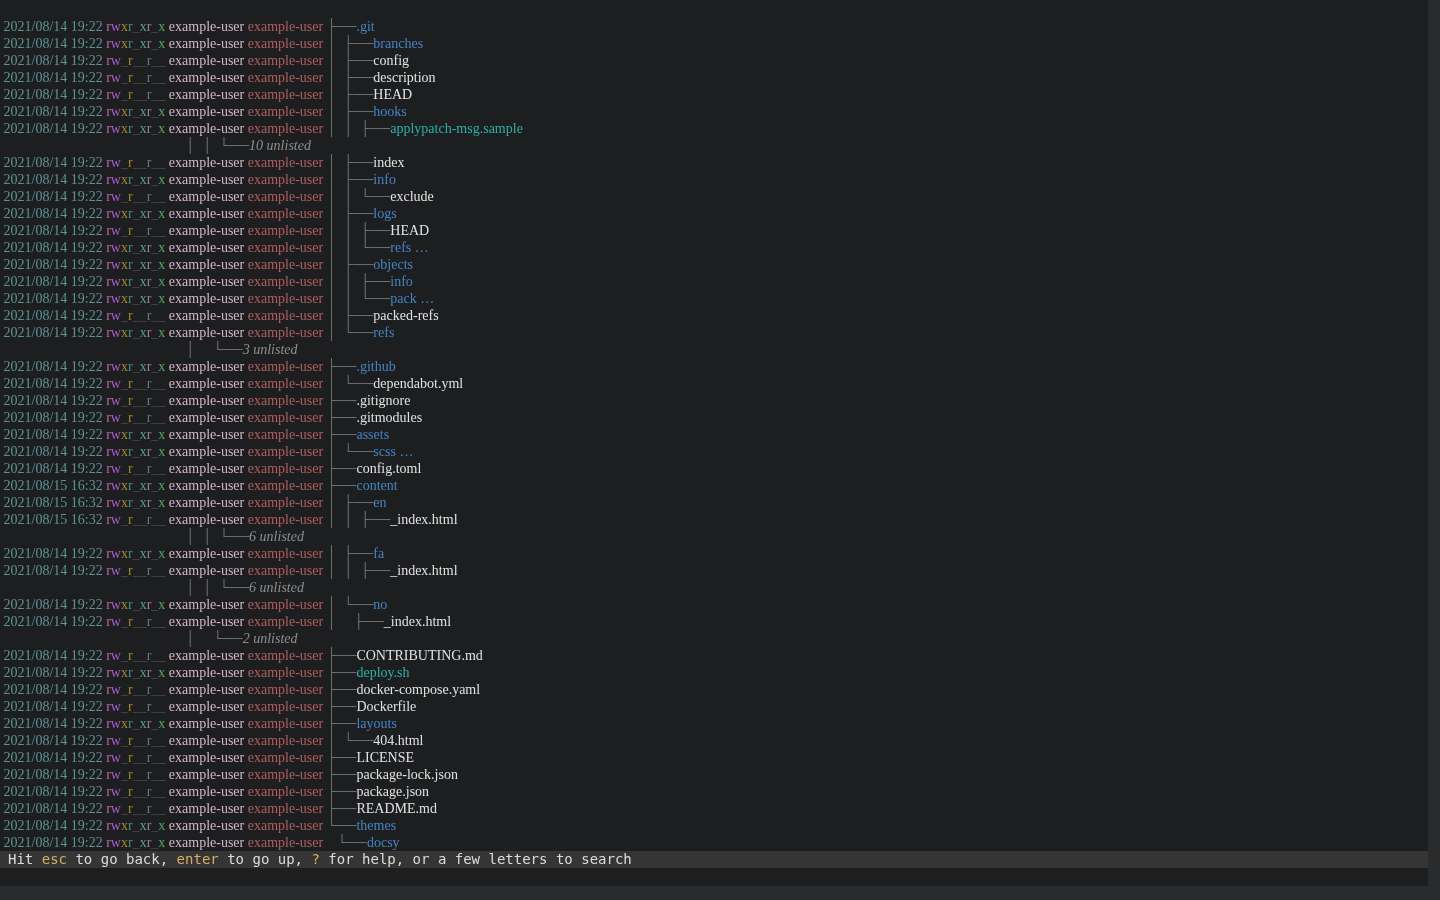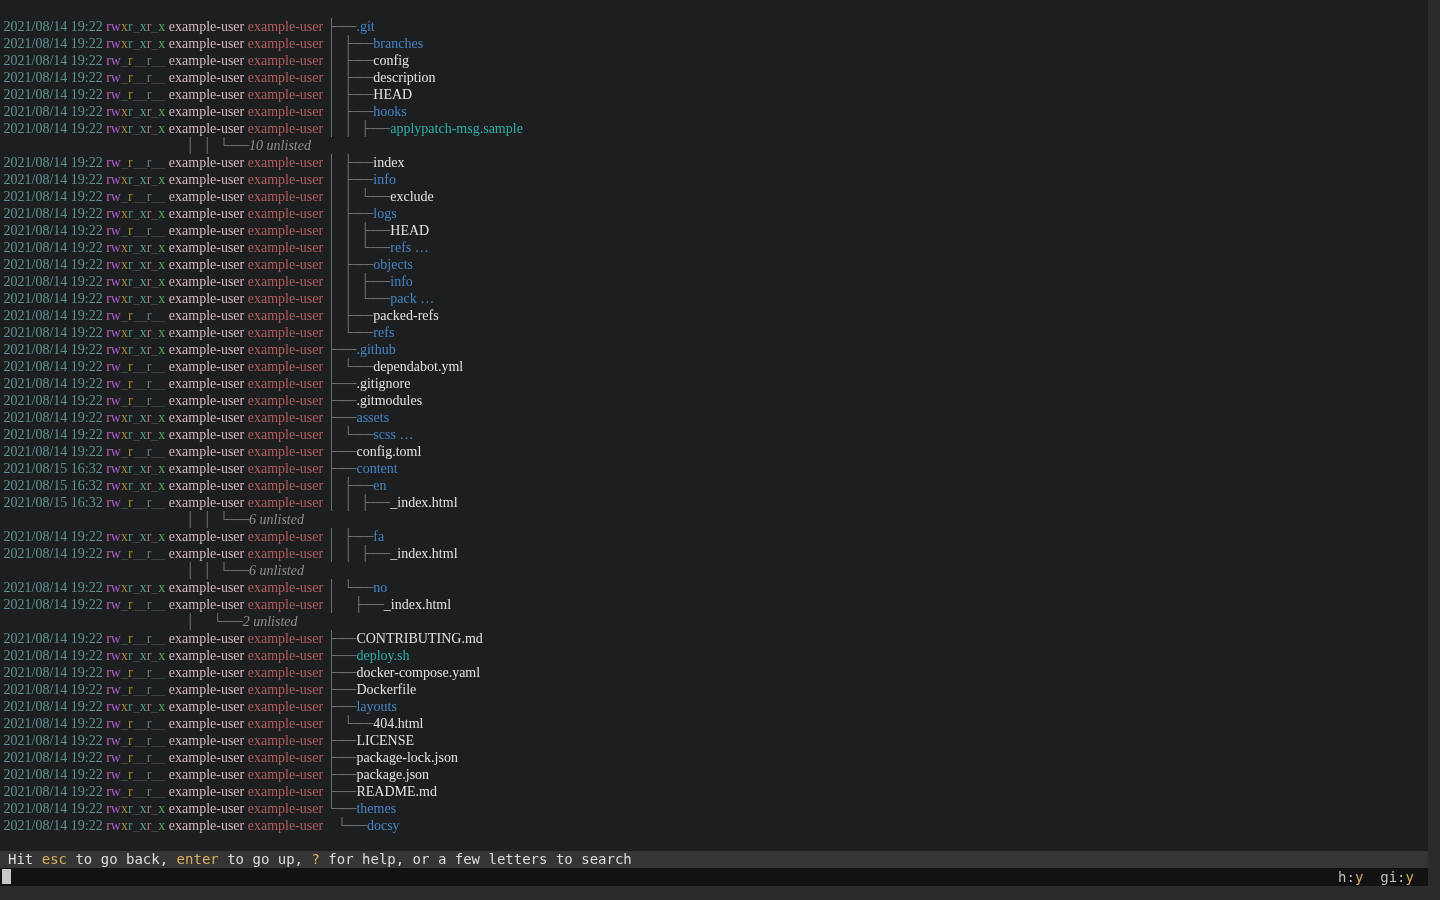--- a/index.html
+++ b/index.html
@@ -54,20 +54,21 @@
         <div class="row"><span style="color: rgb(95, 147, 147);"> 2021/08/14</span><span style="color: rgb(95, 147, 147);"> 19:22</span><span> <span style="color: rgb(199, 95, 174);">r</span><span style="color: rgb(168, 95, 199);">w</span><span style="color: rgb(163, 137, 47);">x</span><span style="color: rgb(78, 143, 143);">r</span><span style="color: rgb(74, 74, 74);">_</span><span style="color: rgb(78, 159, 143);">x</span><span style="color: rgb(176, 119, 144);">r</span><span style="color: rgb(74, 74, 74);">_</span><span style="color: rgb(95, 163, 95);">x</span></span><span style="color: rgb(212, 182, 198);"> example-user</span><span style="color: rgb(179, 95, 95);"> example-user</span><span> </span><span style="color: rgb(112, 112, 112);">│  ├──</span><span style="color: rgb(69, 132, 196);">info</span></div>
         <div class="row"><span style="color: rgb(95, 147, 147);"> 2021/08/14</span><span style="color: rgb(95, 147, 147);"> 19:22</span><span> <span style="color: rgb(199, 95, 174);">r</span><span style="color: rgb(168, 95, 199);">w</span><span style="color: rgb(74, 74, 74);">_</span><span style="color: rgb(163, 137, 47);">r</span><span style="color: rgb(74, 74, 74);">_</span><span style="color: rgb(74, 74, 74);">_</span><span style="color: rgb(90, 128, 128);">r</span><span style="color: rgb(74, 74, 74);">_</span><span style="color: rgb(74, 74, 74);">_</span></span><span style="color: rgb(212, 182, 198);"> example-user</span><span style="color: rgb(179, 95, 95);"> example-user</span><span> </span><span style="color: rgb(112, 112, 112);">│  │  └──</span><span style="color: rgb(226, 226, 226);">exclude</span></div>
         <div class="row"><span style="color: rgb(95, 147, 147);"> 2021/08/14</span><span style="color: rgb(95, 147, 147);"> 19:22</span><span> <span style="color: rgb(199, 95, 174);">r</span><span style="color: rgb(168, 95, 199);">w</span><span style="color: rgb(163, 137, 47);">x</span><span style="color: rgb(78, 143, 143);">r</span><span style="color: rgb(74, 74, 74);">_</span><span style="color: rgb(78, 159, 143);">x</span><span style="color: rgb(176, 119, 144);">r</span><span style="color: rgb(74, 74, 74);">_</span><span style="color: rgb(95, 163, 95);">x</span></span><span style="color: rgb(212, 182, 198);"> example-user</span><span style="color: rgb(179, 95, 95);"> example-user</span><span> </span><span style="color: rgb(112, 112, 112);">│  ├──</span><span style="color: rgb(69, 132, 196);">logs</span></div>
         <div class="row"><span style="color: rgb(95, 147, 147);"> 2021/08/14</span><span style="color: rgb(95, 147, 147);"> 19:22</span><span> <span style="color: rgb(199, 95, 174);">r</span><span style="color: rgb(168, 95, 199);">w</span><span style="color: rgb(74, 74, 74);">_</span><span style="color: rgb(163, 137, 47);">r</span><span style="color: rgb(74, 74, 74);">_</span><span style="color: rgb(74, 74, 74);">_</span><span style="color: rgb(90, 128, 128);">r</span><span style="color: rgb(74, 74, 74);">_</span><span style="color: rgb(74, 74, 74);">_</span></span><span style="color: rgb(212, 182, 198);"> example-user</span><span style="color: rgb(179, 95, 95);"> example-user</span><span> </span><span style="color: rgb(112, 112, 112);">│  │  ├──</span><span style="color: rgb(226, 226, 226);">HEAD</span></div>
         <div class="row"><span style="color: rgb(95, 147, 147);"> 2021/08/14</span><span style="color: rgb(95, 147, 147);"> 19:22</span><span> <span style="color: rgb(199, 95, 174);">r</span><span style="color: rgb(168, 95, 199);">w</span><span style="color: rgb(163, 137, 47);">x</span><span style="color: rgb(78, 143, 143);">r</span><span style="color: rgb(74, 74, 74);">_</span><span style="color: rgb(78, 159, 143);">x</span><span style="color: rgb(176, 119, 144);">r</span><span style="color: rgb(74, 74, 74);">_</span><span style="color: rgb(95, 163, 95);">x</span></span><span style="color: rgb(212, 182, 198);"> example-user</span><span style="color: rgb(179, 95, 95);"> example-user</span><span> </span><span style="color: rgb(112, 112, 112);">│  │  └──</span><span style="color: rgb(69, 132, 196);">refs …</span></div>
         <div class="row"><span style="color: rgb(95, 147, 147);"> 2021/08/14</span><span style="color: rgb(95, 147, 147);"> 19:22</span><span> <span style="color: rgb(199, 95, 174);">r</span><span style="color: rgb(168, 95, 199);">w</span><span style="color: rgb(163, 137, 47);">x</span><span style="color: rgb(78, 143, 143);">r</span><span style="color: rgb(74, 74, 74);">_</span><span style="color: rgb(78, 159, 143);">x</span><span style="color: rgb(176, 119, 144);">r</span><span style="color: rgb(74, 74, 74);">_</span><span style="color: rgb(95, 163, 95);">x</span></span><span style="color: rgb(212, 182, 198);"> example-user</span><span style="color: rgb(179, 95, 95);"> example-user</span><span> </span><span style="color: rgb(112, 112, 112);">│  ├──</span><span style="color: rgb(69, 132, 196);">objects</span></div>
         <div class="row"><span style="color: rgb(95, 147, 147);"> 2021/08/14</span><span style="color: rgb(95, 147, 147);"> 19:22</span><span> <span style="color: rgb(199, 95, 174);">r</span><span style="color: rgb(168, 95, 199);">w</span><span style="color: rgb(163, 137, 47);">x</span><span style="color: rgb(78, 143, 143);">r</span><span style="color: rgb(74, 74, 74);">_</span><span style="color: rgb(78, 159, 143);">x</span><span style="color: rgb(176, 119, 144);">r</span><span style="color: rgb(74, 74, 74);">_</span><span style="color: rgb(95, 163, 95);">x</span></span><span style="color: rgb(212, 182, 198);"> example-user</span><span style="color: rgb(179, 95, 95);"> example-user</span><span> </span><span style="color: rgb(112, 112, 112);">│  │  ├──</span><span style="color: rgb(69, 132, 196);">info</span></div>
         <div class="row"><span style="color: rgb(95, 147, 147);"> 2021/08/14</span><span style="color: rgb(95, 147, 147);"> 19:22</span><span> <span style="color: rgb(199, 95, 174);">r</span><span style="color: rgb(168, 95, 199);">w</span><span style="color: rgb(163, 137, 47);">x</span><span style="color: rgb(78, 143, 143);">r</span><span style="color: rgb(74, 74, 74);">_</span><span style="color: rgb(78, 159, 143);">x</span><span style="color: rgb(176, 119, 144);">r</span><span style="color: rgb(74, 74, 74);">_</span><span style="color: rgb(95, 163, 95);">x</span></span><span style="color: rgb(212, 182, 198);"> example-user</span><span style="color: rgb(179, 95, 95);"> example-user</span><span> </span><span style="color: rgb(112, 112, 112);">│  │  └──</span><span style="color: rgb(69, 132, 196);">pack …</span></div>
         <div class="row"><span style="color: rgb(95, 147, 147);"> 2021/08/14</span><span style="color: rgb(95, 147, 147);"> 19:22</span><span> <span style="color: rgb(199, 95, 174);">r</span><span style="color: rgb(168, 95, 199);">w</span><span style="color: rgb(74, 74, 74);">_</span><span style="color: rgb(163, 137, 47);">r</span><span style="color: rgb(74, 74, 74);">_</span><span style="color: rgb(74, 74, 74);">_</span><span style="color: rgb(90, 128, 128);">r</span><span style="color: rgb(74, 74, 74);">_</span><span style="color: rgb(74, 74, 74);">_</span></span><span style="color: rgb(212, 182, 198);"> example-user</span><span style="color: rgb(179, 95, 95);"> example-user</span><span> </span><span style="color: rgb(112, 112, 112);">│  ├──</span><span style="color: rgb(226, 226, 226);">packed-refs</span></div>
         <div class="row"><span style="color: rgb(95, 147, 147);"> 2021/08/14</span><span style="color: rgb(95, 147, 147);"> 19:22</span><span> <span style="color: rgb(199, 95, 174);">r</span><span style="color: rgb(168, 95, 199);">w</span><span style="color: rgb(163, 137, 47);">x</span><span style="color: rgb(78, 143, 143);">r</span><span style="color: rgb(74, 74, 74);">_</span><span style="color: rgb(78, 159, 143);">x</span><span style="color: rgb(176, 119, 144);">r</span><span style="color: rgb(74, 74, 74);">_</span><span style="color: rgb(95, 163, 95);">x</span></span><span style="color: rgb(212, 182, 198);"> example-user</span><span style="color: rgb(179, 95, 95);"> example-user</span><span> </span><span style="color: rgb(112, 112, 112);">│  └──</span><span style="color: rgb(69, 132, 196);">refs</span></div>
+        <div class="row"><span>                                                     </span><span style="color: rgb(112, 112, 112);">│     └──</span><span class="unlisted" style="color: rgb(143, 143, 143);">3 unlisted</span></div>
         <div class="row"><span style="color: rgb(95, 147, 147);"> 2021/08/14</span><span style="color: rgb(95, 147, 147);"> 19:22</span><span> <span style="color: rgb(199, 95, 174);">r</span><span style="color: rgb(168, 95, 199);">w</span><span style="color: rgb(163, 137, 47);">x</span><span style="color: rgb(78, 143, 143);">r</span><span style="color: rgb(74, 74, 74);">_</span><span style="color: rgb(78, 159, 143);">x</span><span style="color: rgb(176, 119, 144);">r</span><span style="color: rgb(74, 74, 74);">_</span><span style="color: rgb(95, 163, 95);">x</span></span><span style="color: rgb(212, 182, 198);"> example-user</span><span style="color: rgb(179, 95, 95);"> example-user</span><span> </span><span style="color: rgb(112, 112, 112);">├──</span><span style="color: rgb(69, 132, 196);">.github</span></div>
         <div class="row"><span style="color: rgb(95, 147, 147);"> 2021/08/14</span><span style="color: rgb(95, 147, 147);"> 19:22</span><span> <span style="color: rgb(199, 95, 174);">r</span><span style="color: rgb(168, 95, 199);">w</span><span style="color: rgb(74, 74, 74);">_</span><span style="color: rgb(163, 137, 47);">r</span><span style="color: rgb(74, 74, 74);">_</span><span style="color: rgb(74, 74, 74);">_</span><span style="color: rgb(90, 128, 128);">r</span><span style="color: rgb(74, 74, 74);">_</span><span style="color: rgb(74, 74, 74);">_</span></span><span style="color: rgb(212, 182, 198);"> example-user</span><span style="color: rgb(179, 95, 95);"> example-user</span><span> </span><span style="color: rgb(112, 112, 112);">│  └──</span><span style="color: rgb(226, 226, 226);">dependabot.yml</span></div>
         <div class="row"><span style="color: rgb(95, 147, 147);"> 2021/08/14</span><span style="color: rgb(95, 147, 147);"> 19:22</span><span> <span style="color: rgb(199, 95, 174);">r</span><span style="color: rgb(168, 95, 199);">w</span><span style="color: rgb(74, 74, 74);">_</span><span style="color: rgb(163, 137, 47);">r</span><span style="color: rgb(74, 74, 74);">_</span><span style="color: rgb(74, 74, 74);">_</span><span style="color: rgb(90, 128, 128);">r</span><span style="color: rgb(74, 74, 74);">_</span><span style="color: rgb(74, 74, 74);">_</span></span><span style="color: rgb(212, 182, 198);"> example-user</span><span style="color: rgb(179, 95, 95);"> example-user</span><span> </span><span style="color: rgb(112, 112, 112);">├──</span><span style="color: rgb(226, 226, 226);">.gitignore</span></div>
         <div class="row"><span style="color: rgb(95, 147, 147);"> 2021/08/14</span><span style="color: rgb(95, 147, 147);"> 19:22</span><span> <span style="color: rgb(199, 95, 174);">r</span><span style="color: rgb(168, 95, 199);">w</span><span style="color: rgb(74, 74, 74);">_</span><span style="color: rgb(163, 137, 47);">r</span><span style="color: rgb(74, 74, 74);">_</span><span style="color: rgb(74, 74, 74);">_</span><span style="color: rgb(90, 128, 128);">r</span><span style="color: rgb(74, 74, 74);">_</span><span style="color: rgb(74, 74, 74);">_</span></span><span style="color: rgb(212, 182, 198);"> example-user</span><span style="color: rgb(179, 95, 95);"> example-user</span><span> </span><span style="color: rgb(112, 112, 112);">├──</span><span style="color: rgb(226, 226, 226);">.gitmodules</span></div>
         <div class="row"><span style="color: rgb(95, 147, 147);"> 2021/08/14</span><span style="color: rgb(95, 147, 147);"> 19:22</span><span> <span style="color: rgb(199, 95, 174);">r</span><span style="color: rgb(168, 95, 199);">w</span><span style="color: rgb(163, 137, 47);">x</span><span style="color: rgb(78, 143, 143);">r</span><span style="color: rgb(74, 74, 74);">_</span><span style="color: rgb(78, 159, 143);">x</span><span style="color: rgb(176, 119, 144);">r</span><span style="color: rgb(74, 74, 74);">_</span><span style="color: rgb(95, 163, 95);">x</span></span><span style="color: rgb(212, 182, 198);"> example-user</span><span style="color: rgb(179, 95, 95);"> example-user</span><span> </span><span style="color: rgb(112, 112, 112);">├──</span><span style="color: rgb(69, 132, 196);">assets</span></div>
         <div class="row"><span style="color: rgb(95, 147, 147);"> 2021/08/14</span><span style="color: rgb(95, 147, 147);"> 19:22</span><span> <span style="color: rgb(199, 95, 174);">r</span><span style="color: rgb(168, 95, 199);">w</span><span style="color: rgb(163, 137, 47);">x</span><span style="color: rgb(78, 143, 143);">r</span><span style="color: rgb(74, 74, 74);">_</span><span style="color: rgb(78, 159, 143);">x</span><span style="color: rgb(176, 119, 144);">r</span><span style="color: rgb(74, 74, 74);">_</span><span style="color: rgb(95, 163, 95);">x</span></span><span style="color: rgb(212, 182, 198);"> example-user</span><span style="color: rgb(179, 95, 95);"> example-user</span><span> </span><span style="color: rgb(112, 112, 112);">│  └──</span><span style="color: rgb(69, 132, 196);">scss …</span></div>
         <div class="row"><span style="color: rgb(95, 147, 147);"> 2021/08/14</span><span style="color: rgb(95, 147, 147);"> 19:22</span><span> <span style="color: rgb(199, 95, 174);">r</span><span style="color: rgb(168, 95, 199);">w</span><span style="color: rgb(74, 74, 74);">_</span><span style="color: rgb(163, 137, 47);">r</span><span style="color: rgb(74, 74, 74);">_</span><span style="color: rgb(74, 74, 74);">_</span><span style="color: rgb(90, 128, 128);">r</span><span style="color: rgb(74, 74, 74);">_</span><span style="color: rgb(74, 74, 74);">_</span></span><span style="color: rgb(212, 182, 198);"> example-user</span><span style="color: rgb(179, 95, 95);"> example-user</span><span> </span><span style="color: rgb(112, 112, 112);">├──</span><span style="color: rgb(226, 226, 226);">config.toml</span></div>
         <div class="row"><span style="color: rgb(95, 147, 147);"> 2021/08/15</span><span style="color: rgb(95, 147, 147);"> 16:32</span><span> <span style="color: rgb(199, 95, 174);">r</span><span style="color: rgb(168, 95, 199);">w</span><span style="color: rgb(163, 137, 47);">x</span><span style="color: rgb(78, 143, 143);">r</span><span style="color: rgb(74, 74, 74);">_</span><span style="color: rgb(78, 159, 143);">x</span><span style="color: rgb(176, 119, 144);">r</span><span style="color: rgb(74, 74, 74);">_</span><span style="color: rgb(95, 163, 95);">x</span></span><span style="color: rgb(212, 182, 198);"> example-user</span><span style="color: rgb(179, 95, 95);"> example-user</span><span> </span><span style="color: rgb(112, 112, 112);">├──</span><span style="color: rgb(69, 132, 196);">content</span></div>
         <div class="row"><span style="color: rgb(95, 147, 147);"> 2021/08/15</span><span style="color: rgb(95, 147, 147);"> 16:32</span><span> <span style="color: rgb(199, 95, 174);">r</span><span style="color: rgb(168, 95, 199);">w</span><span style="color: rgb(163, 137, 47);">x</span><span style="color: rgb(78, 143, 143);">r</span><span style="color: rgb(74, 74, 74);">_</span><span style="color: rgb(78, 159, 143);">x</span><span style="color: rgb(176, 119, 144);">r</span><span style="color: rgb(74, 74, 74);">_</span><span style="color: rgb(95, 163, 95);">x</span></span><span style="color: rgb(212, 182, 198);"> example-user</span><span style="color: rgb(179, 95, 95);"> example-user</span><span> </span><span style="color: rgb(112, 112, 112);">│  ├──</span><span style="color: rgb(69, 132, 196);">en</span></div>
         <div class="row"><span style="color: rgb(95, 147, 147);"> 2021/08/15</span><span style="color: rgb(95, 147, 147);"> 16:32</span><span> <span style="color: rgb(199, 95, 174);">r</span><span style="color: rgb(168, 95, 199);">w</span><span style="color: rgb(74, 74, 74);">_</span><span style="color: rgb(163, 137, 47);">r</span><span style="color: rgb(74, 74, 74);">_</span><span style="color: rgb(74, 74, 74);">_</span><span style="color: rgb(90, 128, 128);">r</span><span style="color: rgb(74, 74, 74);">_</span><span style="color: rgb(74, 74, 74);">_</span></span><span style="color: rgb(212, 182, 198);"> example-user</span><span style="color: rgb(179, 95, 95);"> example-user</span><span> </span><span style="color: rgb(112, 112, 112);">│  │  ├──</span><span style="color: rgb(226, 226, 226);">_index.html</span></div>
@@ -85,18 +86,14 @@
         <div class="row"><span style="color: rgb(95, 147, 147);"> 2021/08/14</span><span style="color: rgb(95, 147, 147);"> 19:22</span><span> <span style="color: rgb(199, 95, 174);">r</span><span style="color: rgb(168, 95, 199);">w</span><span style="color: rgb(163, 137, 47);">x</span><span style="color: rgb(78, 143, 143);">r</span><span style="color: rgb(74, 74, 74);">_</span><span style="color: rgb(78, 159, 143);">x</span><span style="color: rgb(176, 119, 144);">r</span><span style="color: rgb(74, 74, 74);">_</span><span style="color: rgb(95, 163, 95);">x</span></span><span style="color: rgb(212, 182, 198);"> example-user</span><span style="color: rgb(179, 95, 95);"> example-user</span><span> </span><span style="color: rgb(112, 112, 112);">├──</span><span style="color: rgb(69, 132, 196);">layouts</span></div>
         <div class="row"><span style="color: rgb(95, 147, 147);"> 2021/08/14</span><span style="color: rgb(95, 147, 147);"> 19:22</span><span> <span style="color: rgb(199, 95, 174);">r</span><span style="color: rgb(168, 95, 199);">w</span><span style="color: rgb(74, 74, 74);">_</span><span style="color: rgb(163, 137, 47);">r</span><span style="color: rgb(74, 74, 74);">_</span><span style="color: rgb(74, 74, 74);">_</span><span style="color: rgb(90, 128, 128);">r</span><span style="color: rgb(74, 74, 74);">_</span><span style="color: rgb(74, 74, 74);">_</span></span><span style="color: rgb(212, 182, 198);"> example-user</span><span style="color: rgb(179, 95, 95);"> example-user</span><span> </span><span style="color: rgb(112, 112, 112);">│  └──</span><span style="color: rgb(226, 226, 226);">404.html</span></div>
         <div class="row"><span style="color: rgb(95, 147, 147);"> 2021/08/14</span><span style="color: rgb(95, 147, 147);"> 19:22</span><span> <span style="color: rgb(199, 95, 174);">r</span><span style="color: rgb(168, 95, 199);">w</span><span style="color: rgb(74, 74, 74);">_</span><span style="color: rgb(163, 137, 47);">r</span><span style="color: rgb(74, 74, 74);">_</span><span style="color: rgb(74, 74, 74);">_</span><span style="color: rgb(90, 128, 128);">r</span><span style="color: rgb(74, 74, 74);">_</span><span style="color: rgb(74, 74, 74);">_</span></span><span style="color: rgb(212, 182, 198);"> example-user</span><span style="color: rgb(179, 95, 95);"> example-user</span><span> </span><span style="color: rgb(112, 112, 112);">├──</span><span style="color: rgb(226, 226, 226);">LICENSE</span></div>
         <div class="row"><span style="color: rgb(95, 147, 147);"> 2021/08/14</span><span style="color: rgb(95, 147, 147);"> 19:22</span><span> <span style="color: rgb(199, 95, 174);">r</span><span style="color: rgb(168, 95, 199);">w</span><span style="color: rgb(74, 74, 74);">_</span><span style="color: rgb(163, 137, 47);">r</span><span style="color: rgb(74, 74, 74);">_</span><span style="color: rgb(74, 74, 74);">_</span><span style="color: rgb(90, 128, 128);">r</span><span style="color: rgb(74, 74, 74);">_</span><span style="color: rgb(74, 74, 74);">_</span></span><span style="color: rgb(212, 182, 198);"> example-user</span><span style="color: rgb(179, 95, 95);"> example-user</span><span> </span><span style="color: rgb(112, 112, 112);">├──</span><span style="color: rgb(226, 226, 226);">package-lock.json</span></div>
         <div class="row"><span style="color: rgb(95, 147, 147);"> 2021/08/14</span><span style="color: rgb(95, 147, 147);"> 19:22</span><span> <span style="color: rgb(199, 95, 174);">r</span><span style="color: rgb(168, 95, 199);">w</span><span style="color: rgb(74, 74, 74);">_</span><span style="color: rgb(163, 137, 47);">r</span><span style="color: rgb(74, 74, 74);">_</span><span style="color: rgb(74, 74, 74);">_</span><span style="color: rgb(90, 128, 128);">r</span><span style="color: rgb(74, 74, 74);">_</span><span style="color: rgb(74, 74, 74);">_</span></span><span style="color: rgb(212, 182, 198);"> example-user</span><span style="color: rgb(179, 95, 95);"> example-user</span><span> </span><span style="color: rgb(112, 112, 112);">├──</span><span style="color: rgb(226, 226, 226);">package.json</span></div>
         <div class="row"><span style="color: rgb(95, 147, 147);"> 2021/08/14</span><span style="color: rgb(95, 147, 147);"> 19:22</span><span> <span style="color: rgb(199, 95, 174);">r</span><span style="color: rgb(168, 95, 199);">w</span><span style="color: rgb(74, 74, 74);">_</span><span style="color: rgb(163, 137, 47);">r</span><span style="color: rgb(74, 74, 74);">_</span><span style="color: rgb(74, 74, 74);">_</span><span style="color: rgb(90, 128, 128);">r</span><span style="color: rgb(74, 74, 74);">_</span><span style="color: rgb(74, 74, 74);">_</span></span><span style="color: rgb(212, 182, 198);"> example-user</span><span style="color: rgb(179, 95, 95);"> example-user</span><span> </span><span style="color: rgb(112, 112, 112);">├──</span><span style="color: rgb(226, 226, 226);">README.md</span></div>
         <div class="row"><span style="color: rgb(95, 147, 147);"> 2021/08/14</span><span style="color: rgb(95, 147, 147);"> 19:22</span><span> <span style="color: rgb(199, 95, 174);">r</span><span style="color: rgb(168, 95, 199);">w</span><span style="color: rgb(163, 137, 47);">x</span><span style="color: rgb(78, 143, 143);">r</span><span style="color: rgb(74, 74, 74);">_</span><span style="color: rgb(78, 159, 143);">x</span><span style="color: rgb(176, 119, 144);">r</span><span style="color: rgb(74, 74, 74);">_</span><span style="color: rgb(95, 163, 95);">x</span></span><span style="color: rgb(212, 182, 198);"> example-user</span><span style="color: rgb(179, 95, 95);"> example-user</span><span> </span><span style="color: rgb(112, 112, 112);">└──</span><span style="color: rgb(69, 132, 196);">themes</span></div>
         <div class="row"><span style="color: rgb(95, 147, 147);"> 2021/08/14</span><span style="color: rgb(95, 147, 147);"> 19:22</span><span> <span style="color: rgb(199, 95, 174);">r</span><span style="color: rgb(168, 95, 199);">w</span><span style="color: rgb(163, 137, 47);">x</span><span style="color: rgb(78, 143, 143);">r</span><span style="color: rgb(74, 74, 74);">_</span><span style="color: rgb(78, 159, 143);">x</span><span style="color: rgb(176, 119, 144);">r</span><span style="color: rgb(74, 74, 74);">_</span><span style="color: rgb(95, 163, 95);">x</span></span><span style="color: rgb(212, 182, 198);"> example-user</span><span style="color: rgb(179, 95, 95);"> example-user</span><span> </span><span style="color: rgb(112, 112, 112);">   └──</span><span style="color: rgb(69, 132, 196);">docsy</span></div>
       </div>
     <div id="statusbar" style="background: rgb(53, 53, 53); color: rgb(220, 220, 220);"><span style="color: rgb(220, 220, 220);">Hit </span><span style="color: rgb(215, 175, 95);">esc</span><span style="color: rgb(220, 220, 220);"> to go back, </span><span style="color: rgb(215, 175, 95);">enter</span><span style="color: rgb(220, 220, 220);"> to go up, </span><span style="color: rgb(215, 175, 95);">?</span><span style="color: rgb(220, 220, 220);"> for help, or a few letters to search</span></div>
-    <div id="inputline" style="background: rgb(18, 18, 18);">
-      <div id="cursor" style="background: rgb(200, 200, 200);"></div>
-      <div id="flags"><span style="color: rgb(189, 189, 189);">h:</span><span style="color: rgb(215, 175, 95);">y</span><span>  </span><span style="color: rgb(189, 189, 189);">gi:</span><span style="color: rgb(215, 175, 95);">y</span></div>
-    </div>
   </div>
 </div>
 
 </body></html>

